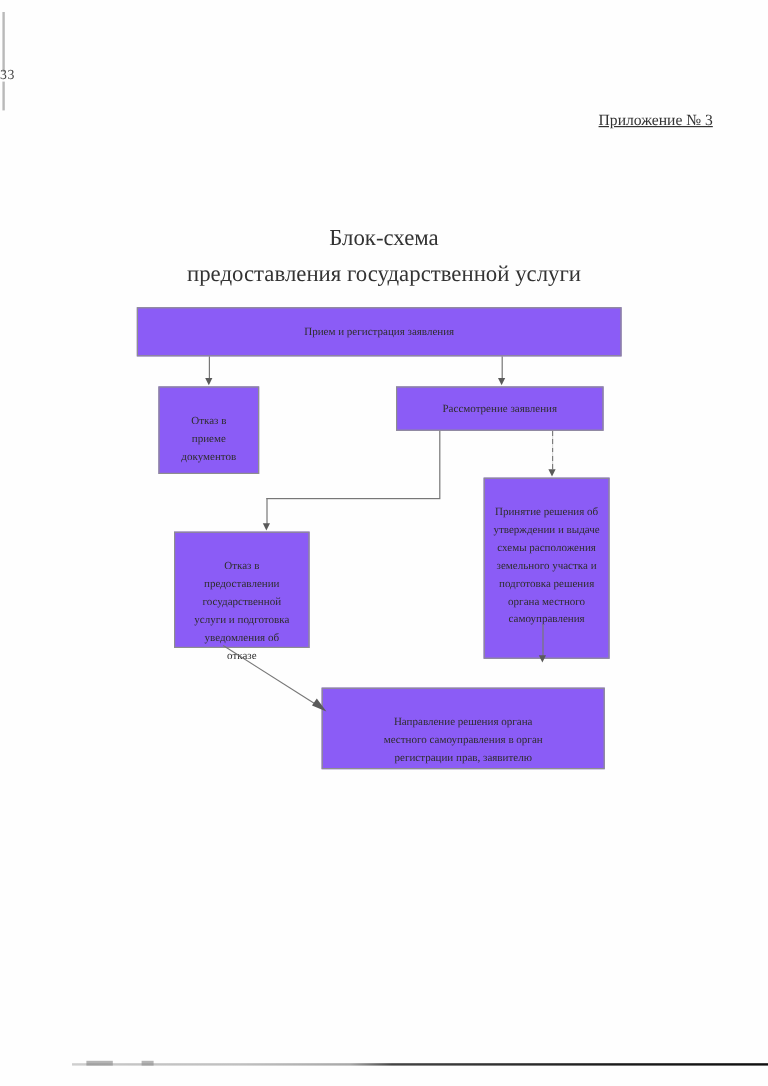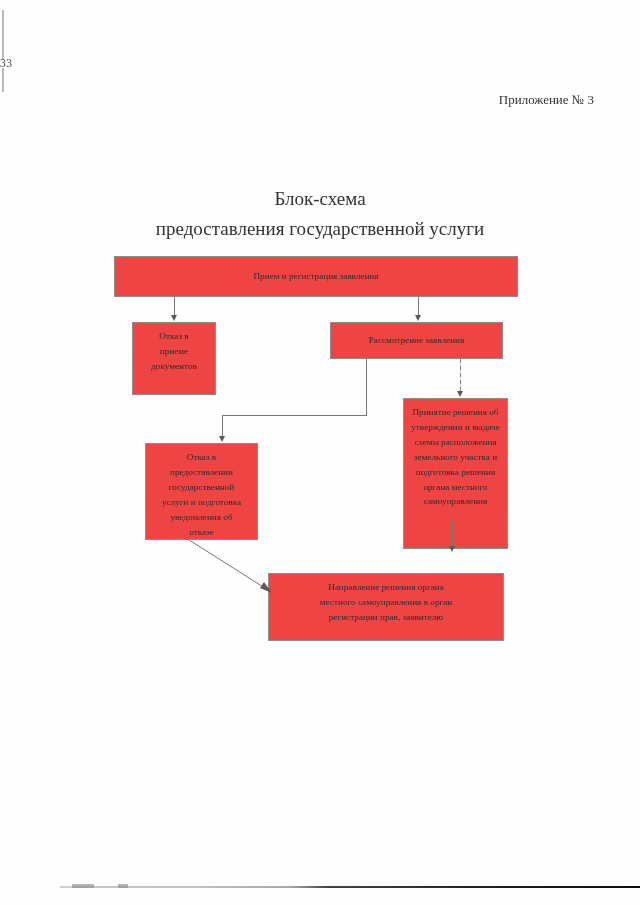--- a/index.html
+++ b/index.html
@@ -62,46 +62,47 @@
   }
   .appendix-block {
     position: absolute;
     top: 90px;
     left: 0;
     width: 594px;
     text-align: right;
     font-size: 13px;
     line-height: 1.55;
     color: #333333;
+    text-decoration: underline;
   }
   .title-block {
     position: absolute;
     top: 184px;
     left: 0;
     width: 640px;
     text-align: center;
     font-size: 19px;
     line-height: 1.6;
     color: #333333;
   }
 
   
   .node {
     position: absolute;
     box-sizing: border-box;
     border: 1px solid #8e8e8e;
-    background: #ef4444;
+    background: #8b5cf6;
     display: flex;
     align-items: center;
     justify-content: center;
     text-align: center;
     font-size: 9.2px;
     line-height: 1.62;
     color: #2e2e2e;
-    padding: 3px 5px;
+    padding: 17px 5px;
   }
   .node span { display: block; width: 100%; }
   .node.tall { align-items: flex-start; }
   .node.tall span { padding-top: 3px; }
 
   #node-intake   { left: 114px; top: 256px; width: 404px; height: 41px; }
   #node-refuse-intake { left: 132px; top: 322px; width: 84px;  height: 73px; }
   #node-review   { left: 330px; top: 322px; width: 173px; height: 37px; }
   #node-decision { left: 403px; top: 398px; width: 105px; height: 151px; }
   #node-refuse-service { left: 145px; top: 443px; width: 113px; height: 97px; }

